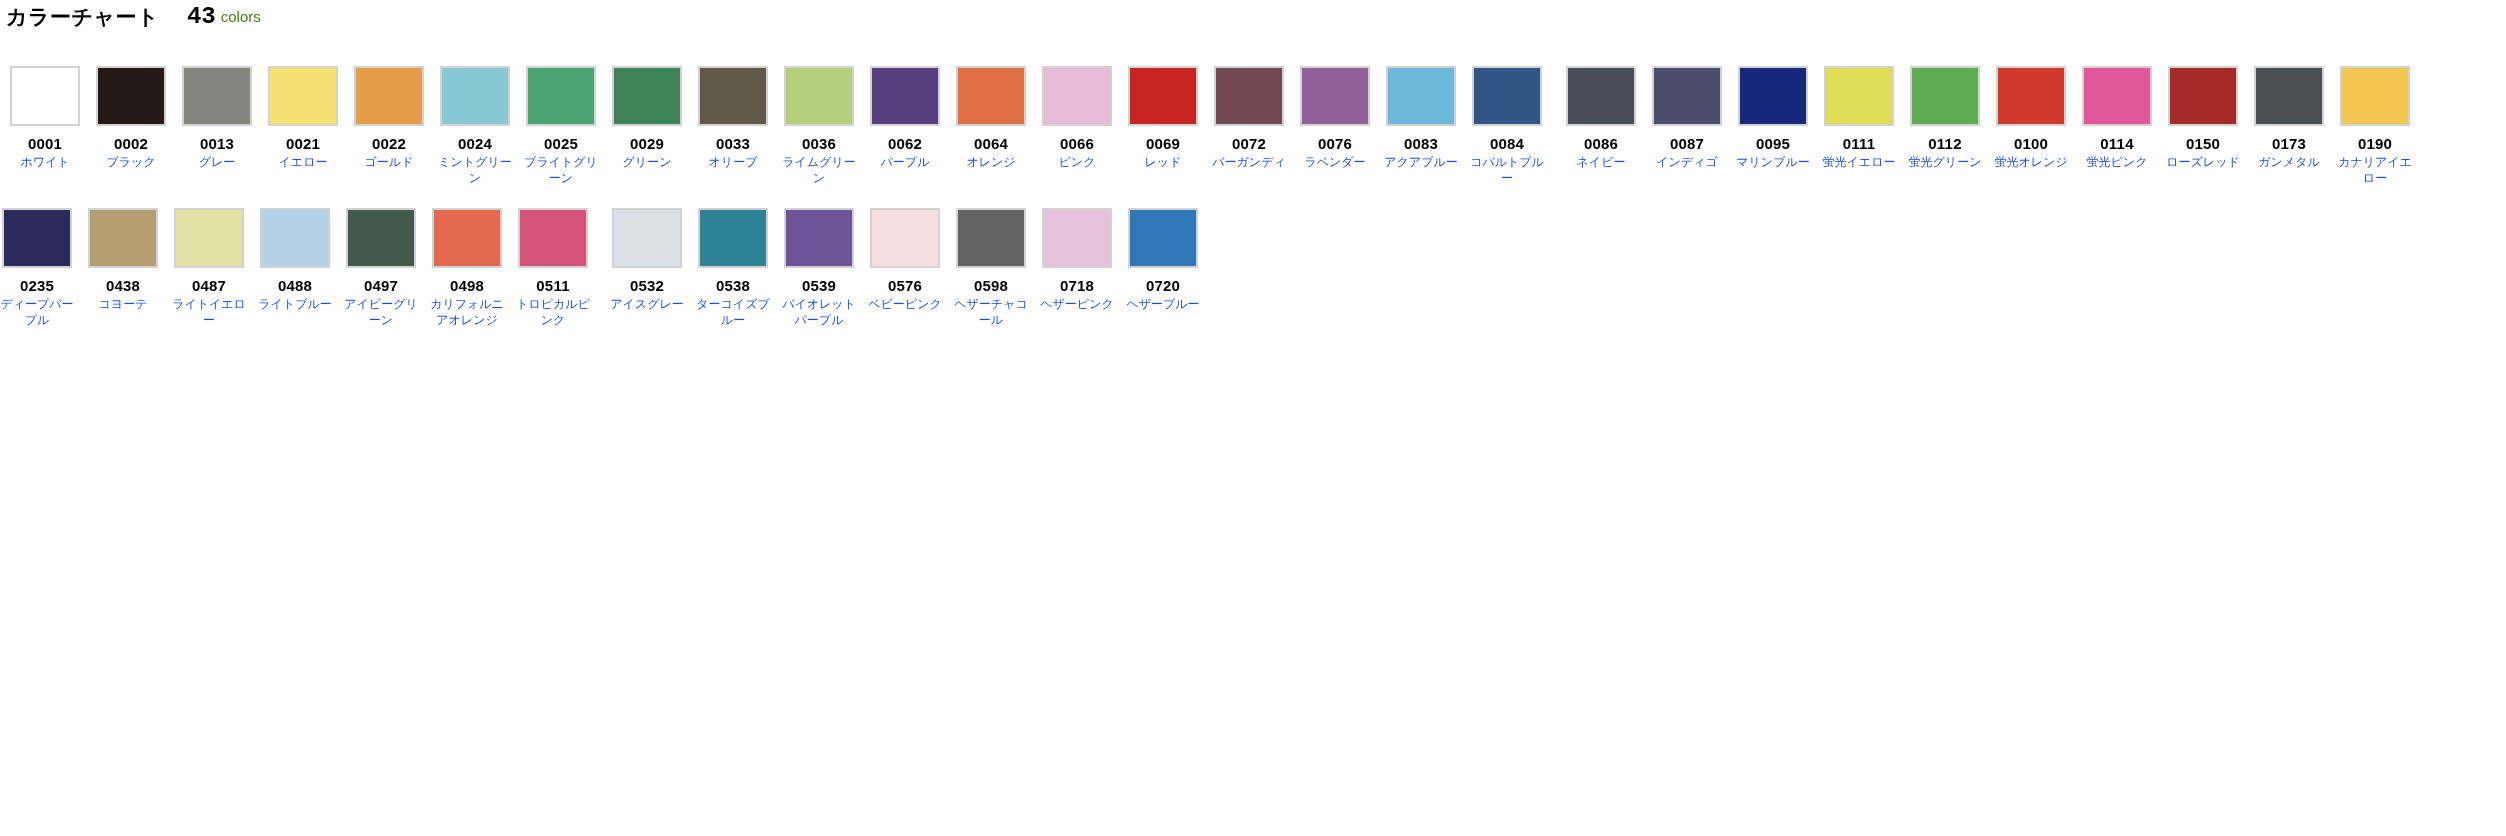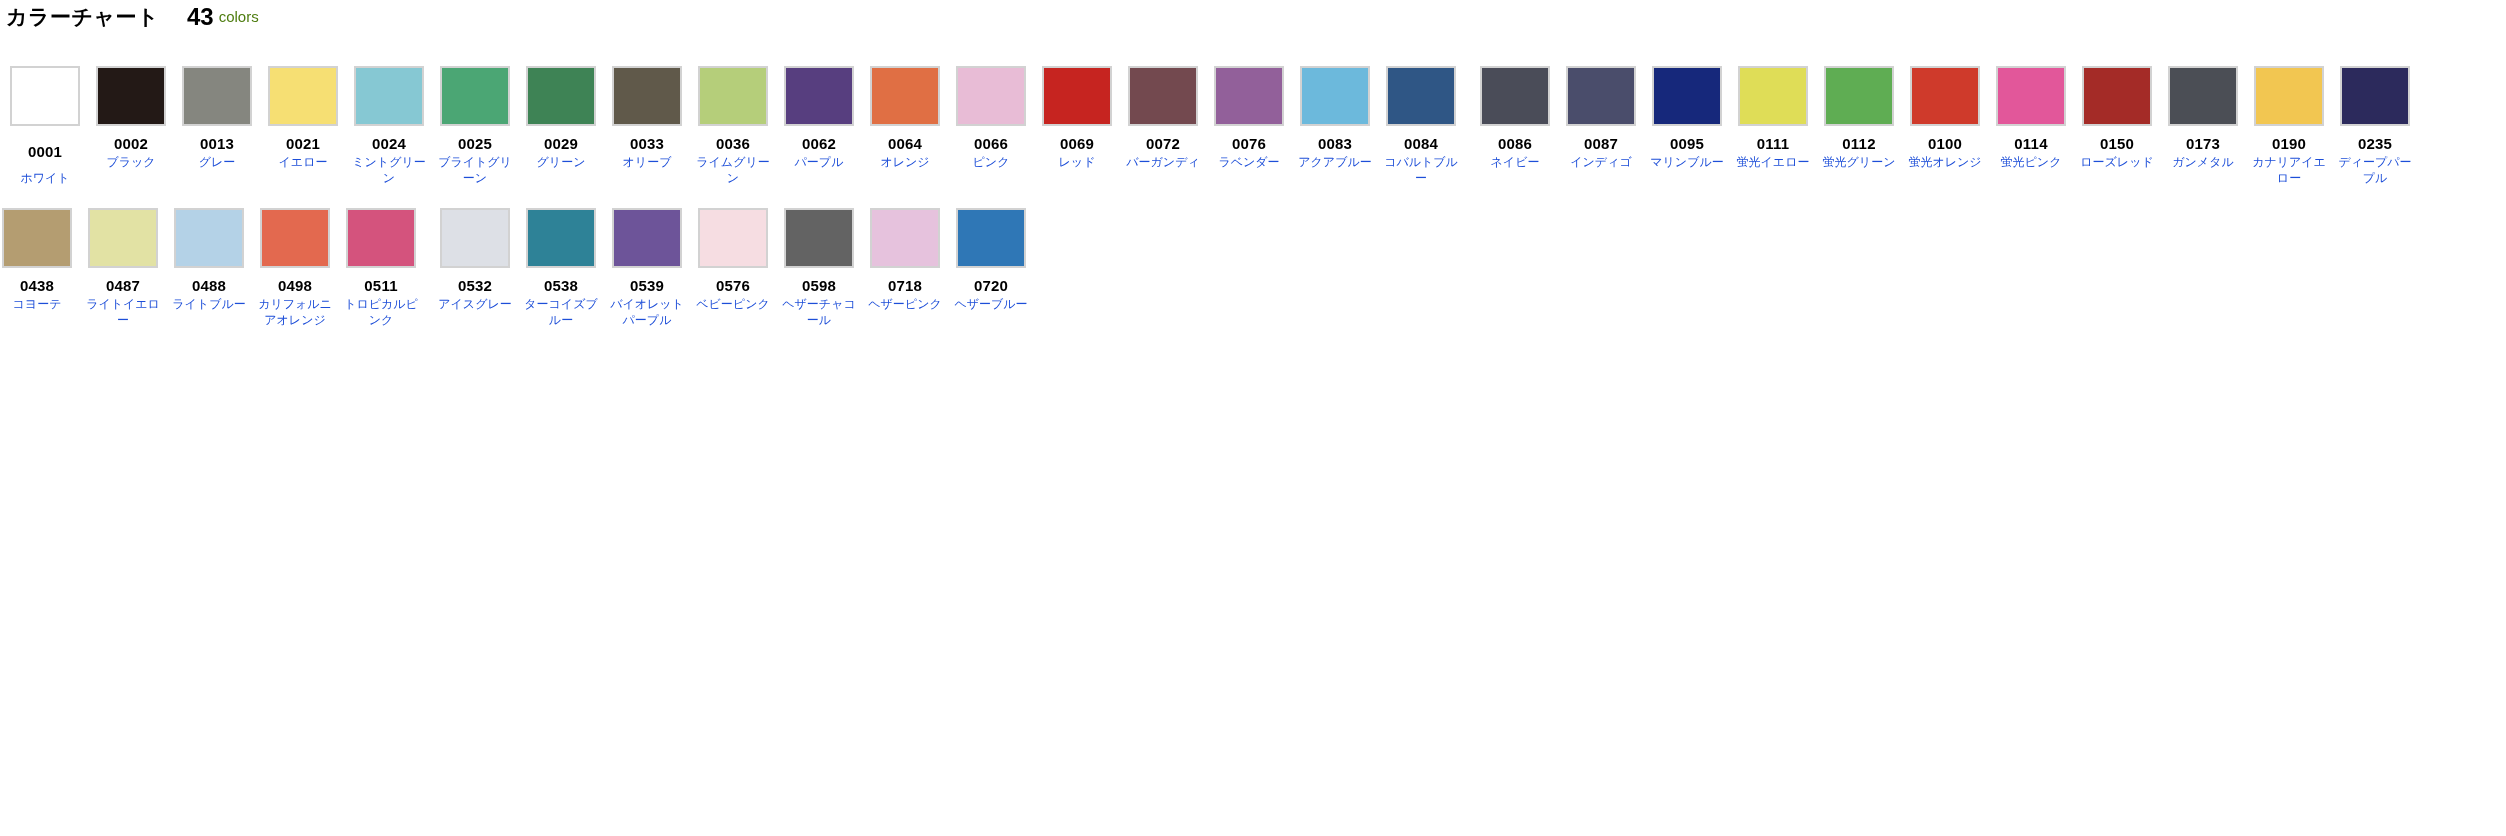--- a/index.html
+++ b/index.html
@@ -37,20 +37,21 @@
     letter-spacing: 0.5px;
     line-height: 30px;
     color: #000000;
   }
   #chart-count {
     font-size: 24px;
     font-weight: bold;
     margin-left: 28px;
     line-height: 30px;
     color: #000000;
+    font-family: Liberation Mono, monospace;
   }
   #chart-count-unit {
     font-size: 15px;
     font-weight: normal;
     margin-left: 5px;
     line-height: 30px;
     color: #4d7c0f;
   }
 
   
@@ -106,39 +107,44 @@
 
 <div id="page">
 
   <div id="chart-header">
     <span id="chart-title">カラーチャート</span>
     <span id="chart-count">43</span>
     <span id="chart-count-unit">colors</span>
   </div>
 
   <div id="swatch-grid">
-      <div class="swatch-cell" style="margin-left: 8px; justify-content: space-between;">
+      <div class="swatch-cell" style="margin-left: 8px;">
         <div class="swatch-chip" style="background-color: rgb(255, 255, 255); border-color: rgb(210, 210, 210);"></div>
         <div class="swatch-code">0001</div>
         <div class="swatch-name">ホワイト</div>
       </div>
       <div class="swatch-cell">
         <div class="swatch-chip" style="background-color: rgb(35, 25, 22); border-color: rgb(210, 210, 210);"></div>
         <div class="swatch-code">0002</div>
         <div class="swatch-name">ブラック</div>
       </div>
       <div class="swatch-cell">
         <div class="swatch-chip" style="background-color: rgb(133, 134, 127); border-color: rgb(210, 210, 210);"></div>
         <div class="swatch-code">0013</div>
         <div class="swatch-name">グレー</div>
       </div>
       <div class="swatch-cell">
         <div class="swatch-chip" style="background-color: rgb(246, 223, 115); border-color: rgb(210, 210, 210);"></div>
         <div class="swatch-code">0021</div>
         <div class="swatch-name">イエロー</div>
+      </div>
+      <div class="swatch-cell">
+        <div class="swatch-chip" style="background-color: rgb(230, 157, 73); border-color: rgb(210, 210, 210);"></div>
+        <div class="swatch-code">0022</div>
+        <div class="swatch-name">ゴールド</div>
       </div>
       <div class="swatch-cell">
         <div class="swatch-chip" style="background-color: rgb(134, 200, 211); border-color: rgb(210, 210, 210);"></div>
         <div class="swatch-code">0024</div>
         <div class="swatch-name">ミントグリーン</div>
       </div>
       <div class="swatch-cell">
         <div class="swatch-chip" style="background-color: rgb(75, 166, 116); border-color: rgb(210, 210, 210);"></div>
         <div class="swatch-code">0025</div>
         <div class="swatch-name">ブライトグリーン</div>
@@ -262,20 +268,25 @@
         <div class="swatch-chip" style="background-color: rgb(226, 226, 164); border-color: rgb(210, 210, 210);"></div>
         <div class="swatch-code">0487</div>
         <div class="swatch-name">ライトイエロー</div>
       </div>
       <div class="swatch-cell">
         <div class="swatch-chip" style="background-color: rgb(180, 210, 231); border-color: rgb(210, 210, 210);"></div>
         <div class="swatch-code">0488</div>
         <div class="swatch-name">ライトブルー</div>
       </div>
       <div class="swatch-cell">
+        <div class="swatch-chip" style="background-color: rgb(68, 91, 76); border-color: rgb(210, 210, 210);"></div>
+        <div class="swatch-code">0497</div>
+        <div class="swatch-name">アイビーグリーン</div>
+      </div>
+      <div class="swatch-cell">
         <div class="swatch-chip" style="background-color: rgb(227, 105, 79); border-color: rgb(210, 210, 210);"></div>
         <div class="swatch-code">0498</div>
         <div class="swatch-name">カリフォルニアオレンジ</div>
       </div>
       <div class="swatch-cell">
         <div class="swatch-chip" style="background-color: rgb(212, 83, 125); border-color: rgb(210, 210, 210);"></div>
         <div class="swatch-code">0511</div>
         <div class="swatch-name">トロピカルピンク</div>
       </div>
       <div class="swatch-cell" style="margin-left: 8px;">

